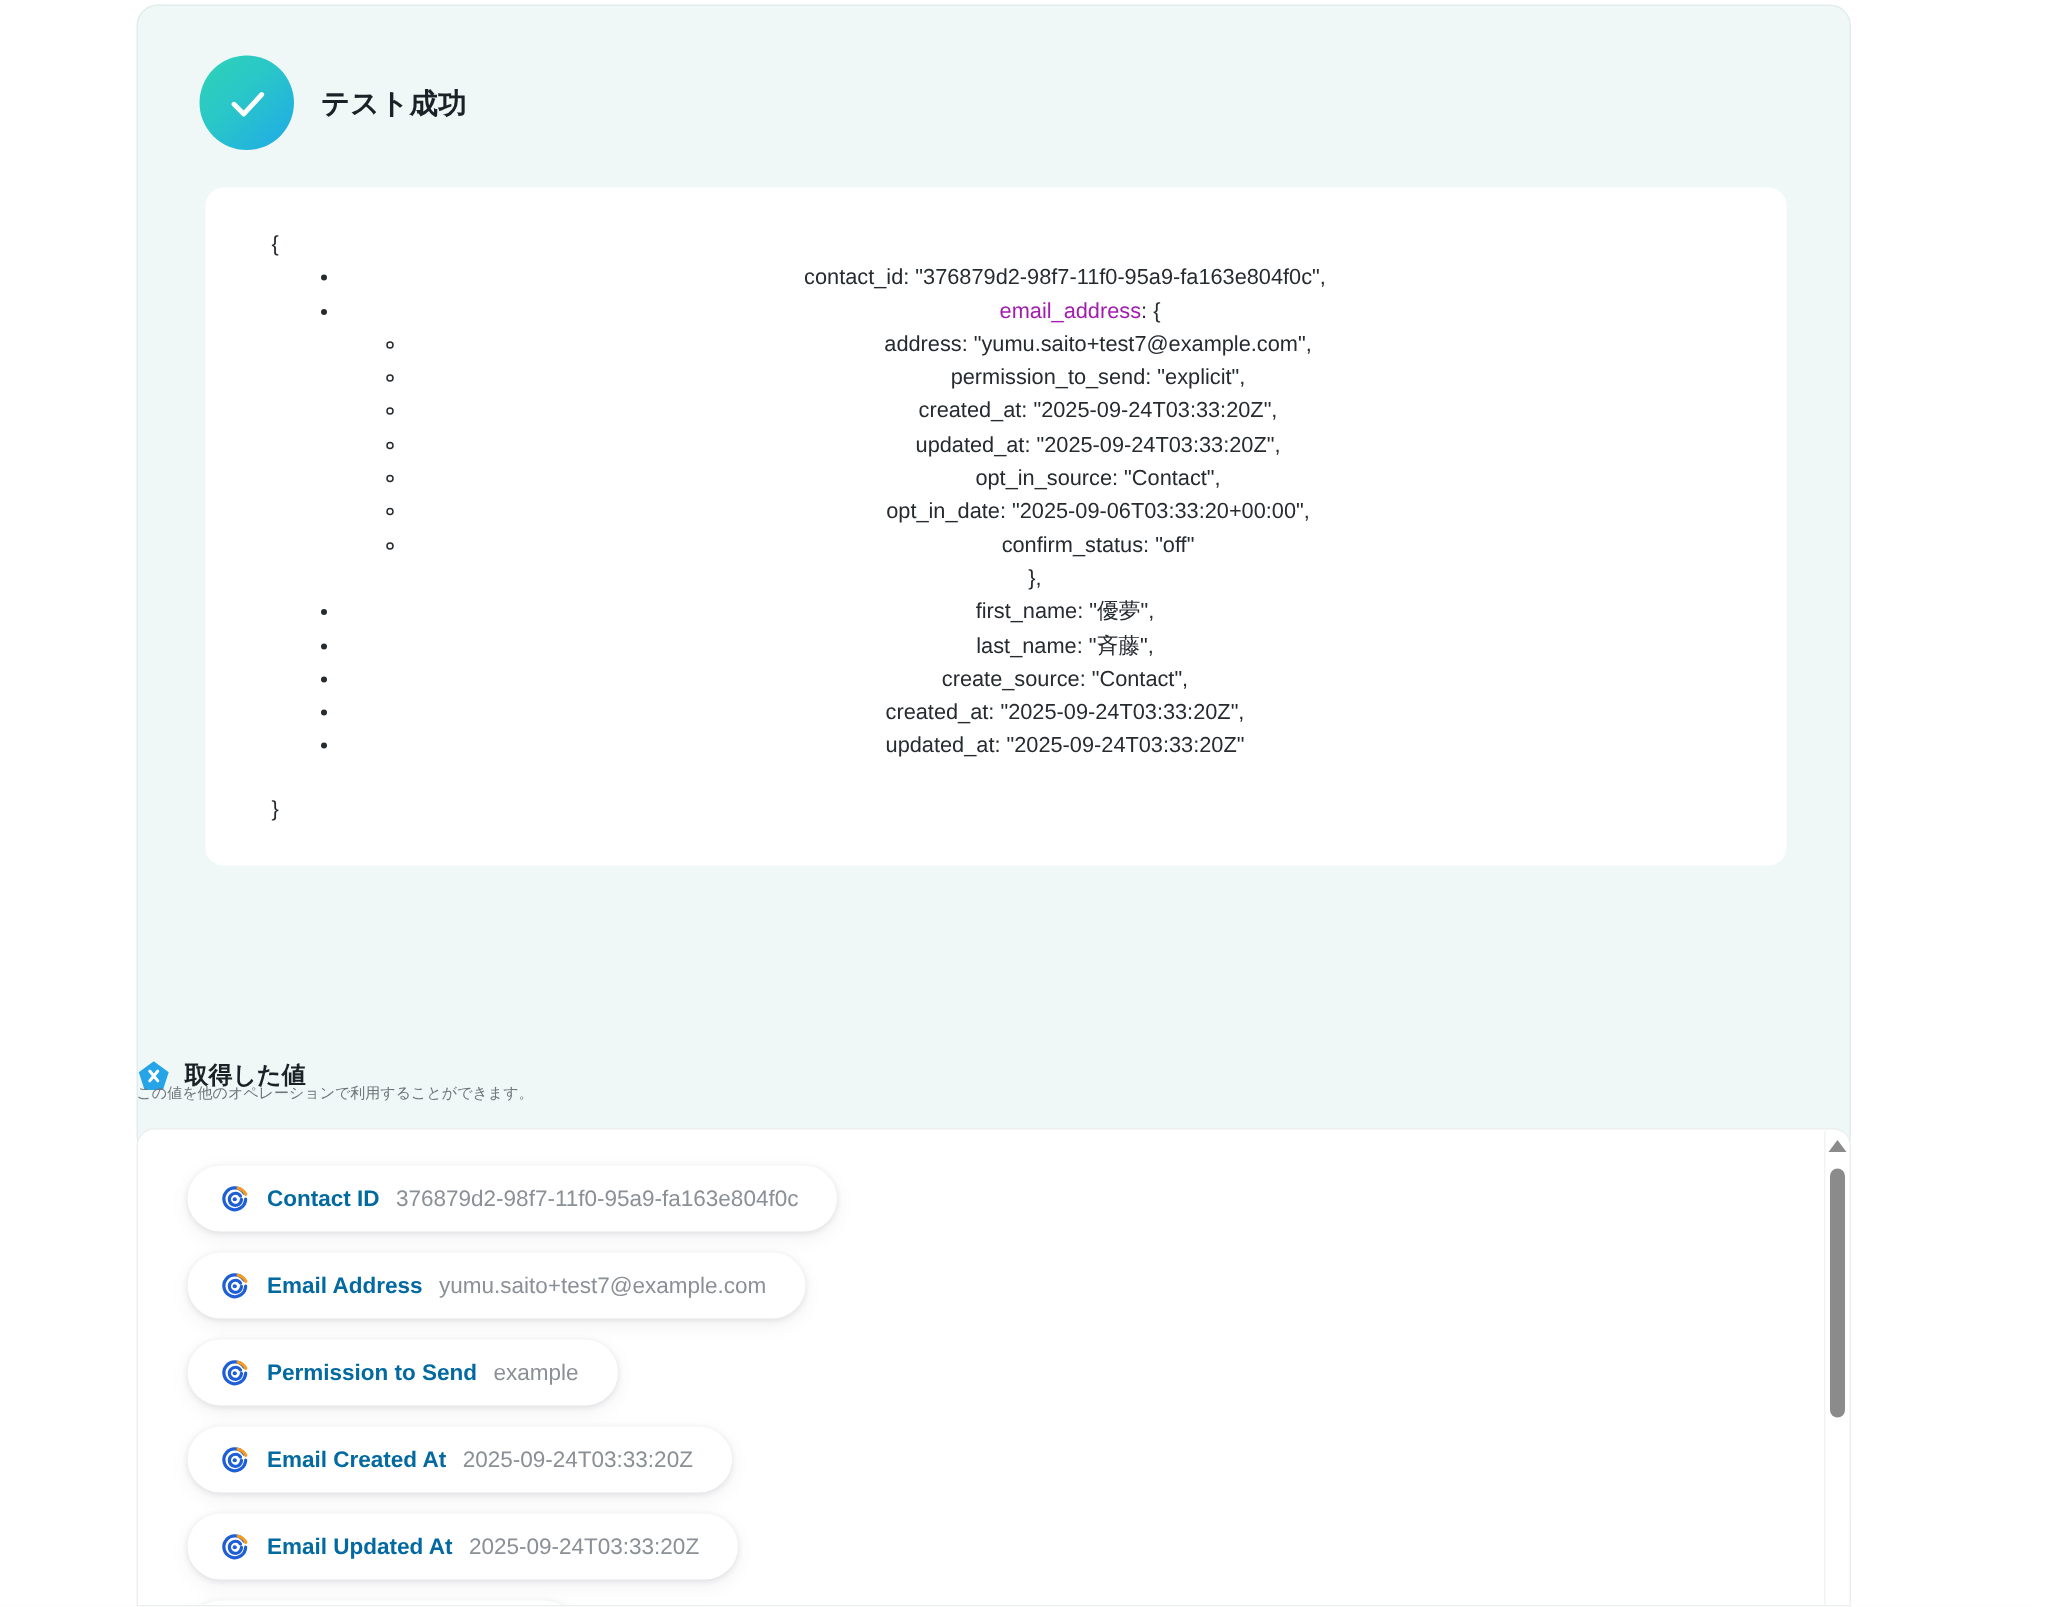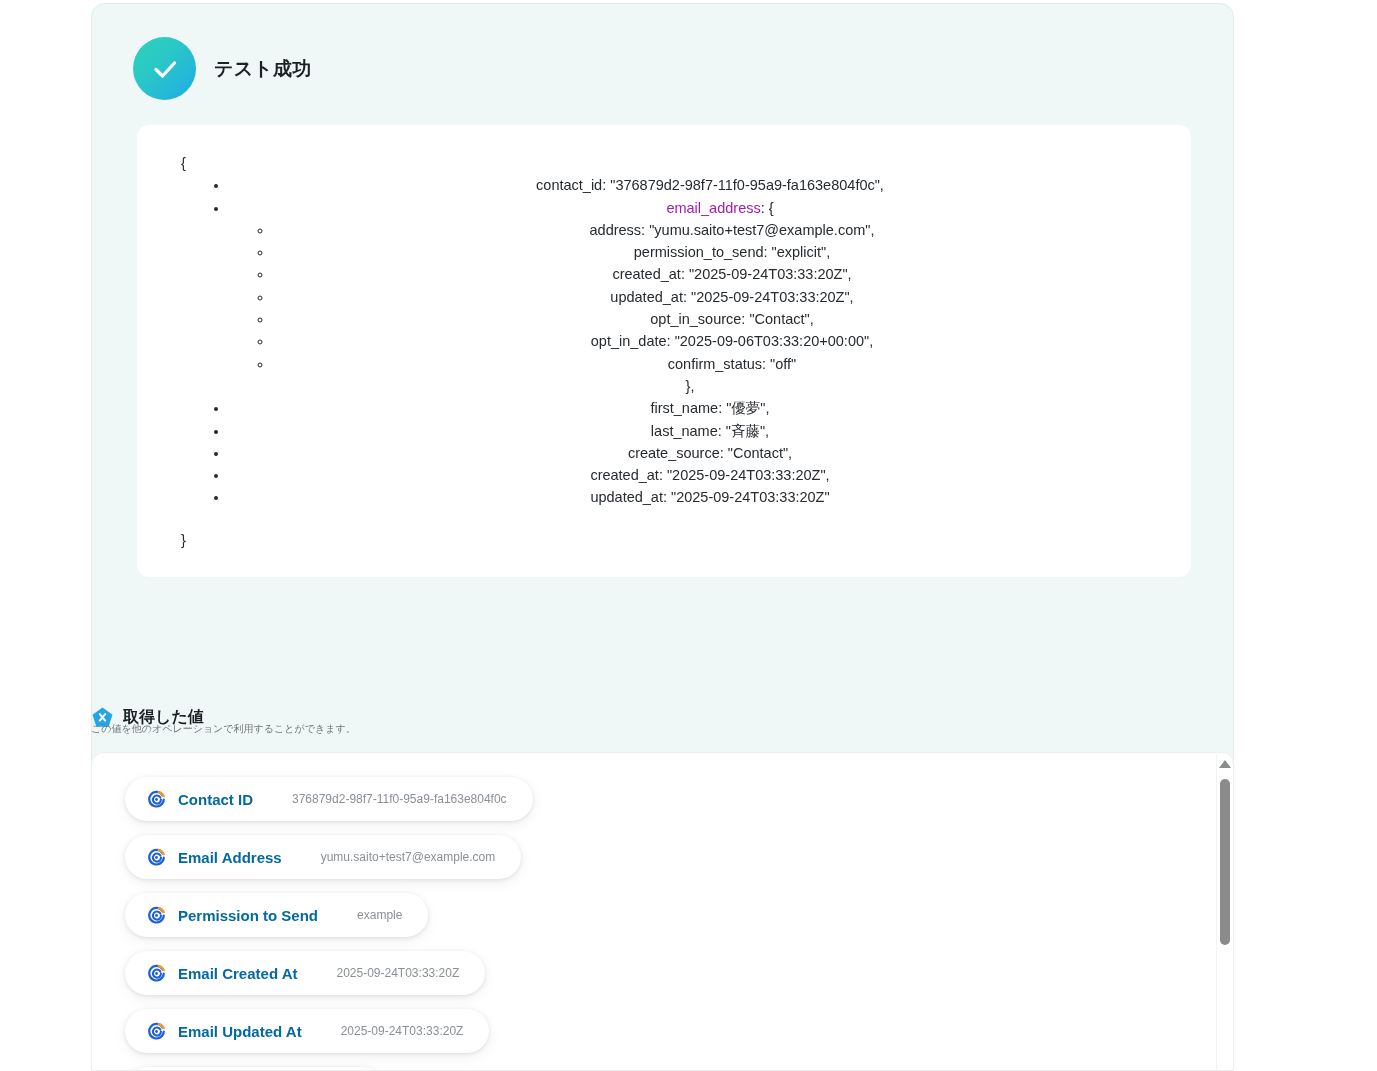--- a/index.html
+++ b/index.html
@@ -169,23 +169,22 @@
 
   .cc-icon { width: 21px; height: 21px; flex: 0 0 auto; display: block; }
 
   .chip-label {
     font-size: 15px;
     font-weight: bold;
     color: #0369a1;
   }
 
   .chip-value {
-    font-size: 12px;
+    font-size: 15px;
     color: #8a9096;
-    margin-left: 28px;
   }
 
   
   .scrollbar {
     position: absolute;
     right: 1px;
     top: 1px;
     width: 16px;
     height: 317px;
     background: #ffffff;

